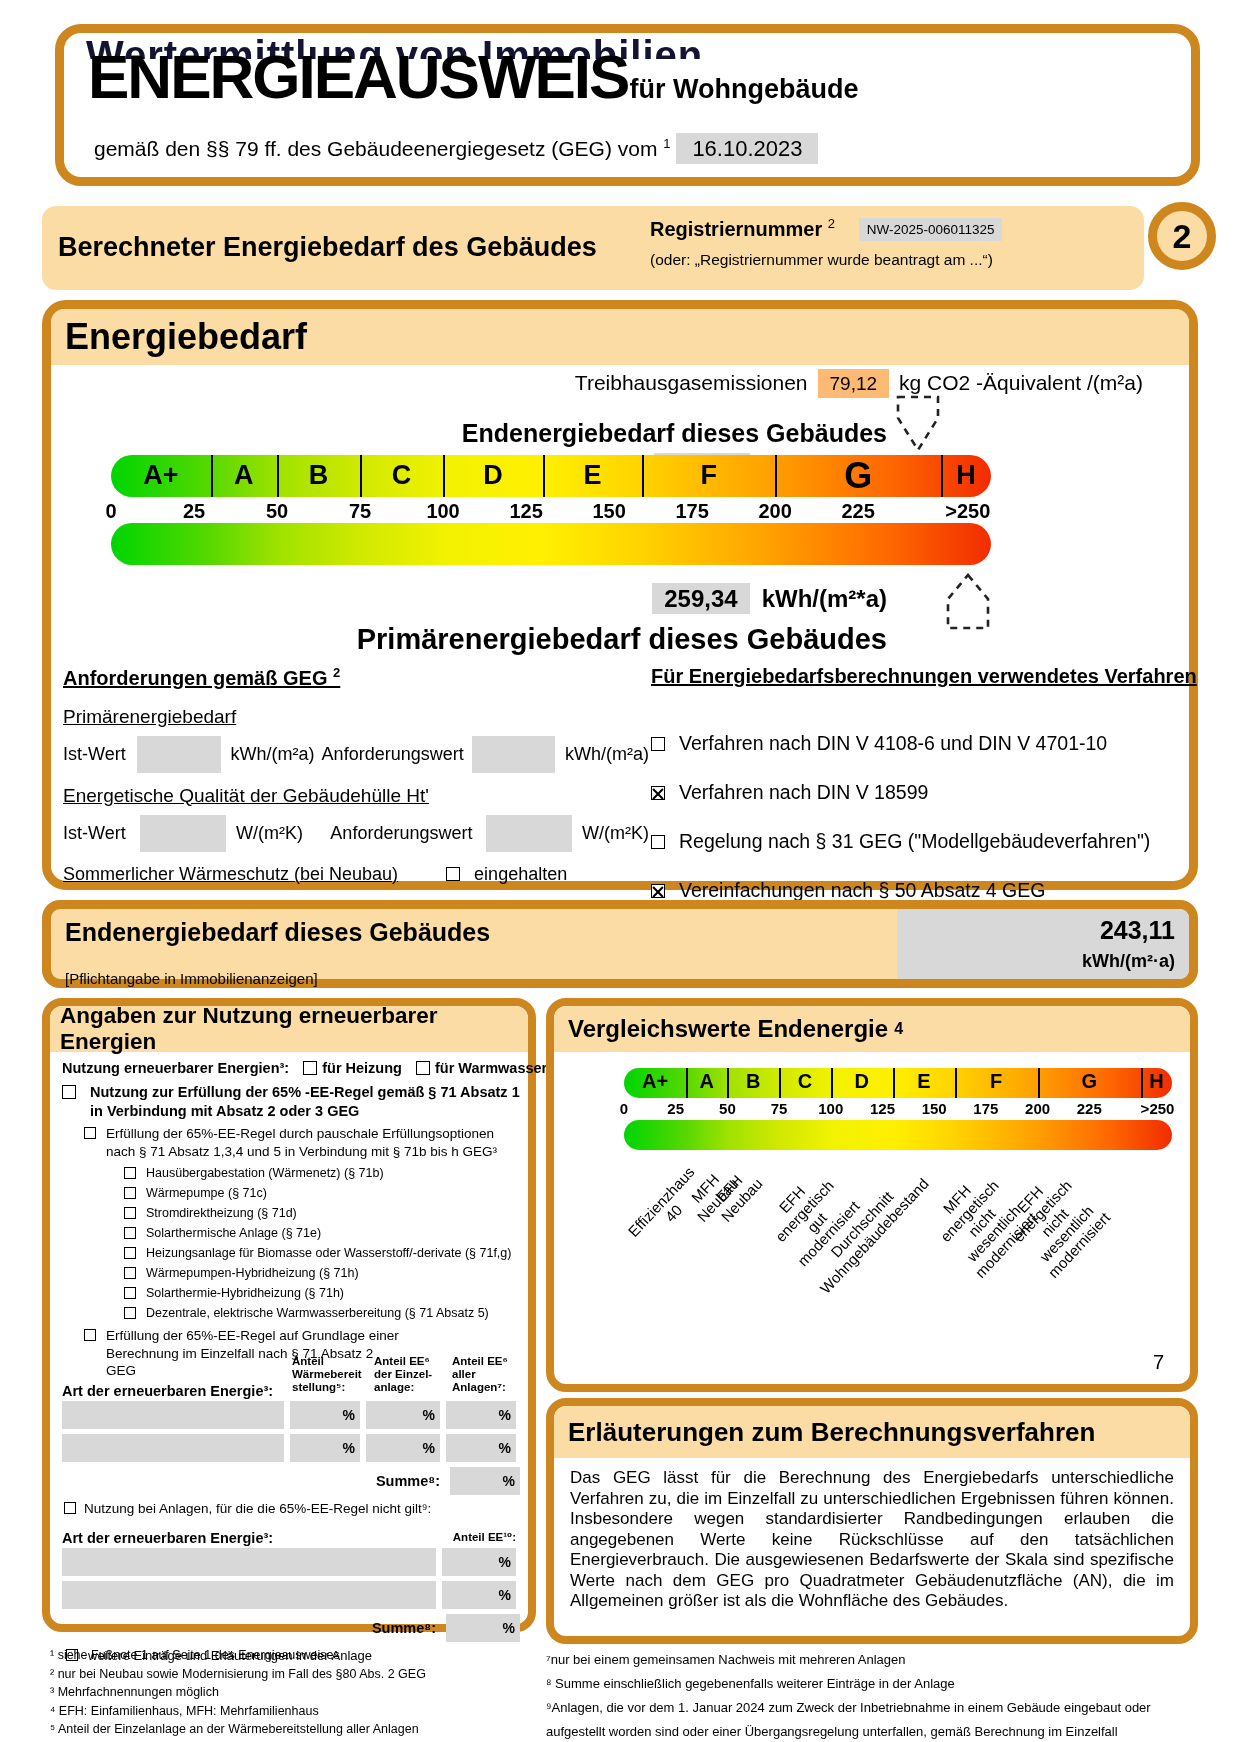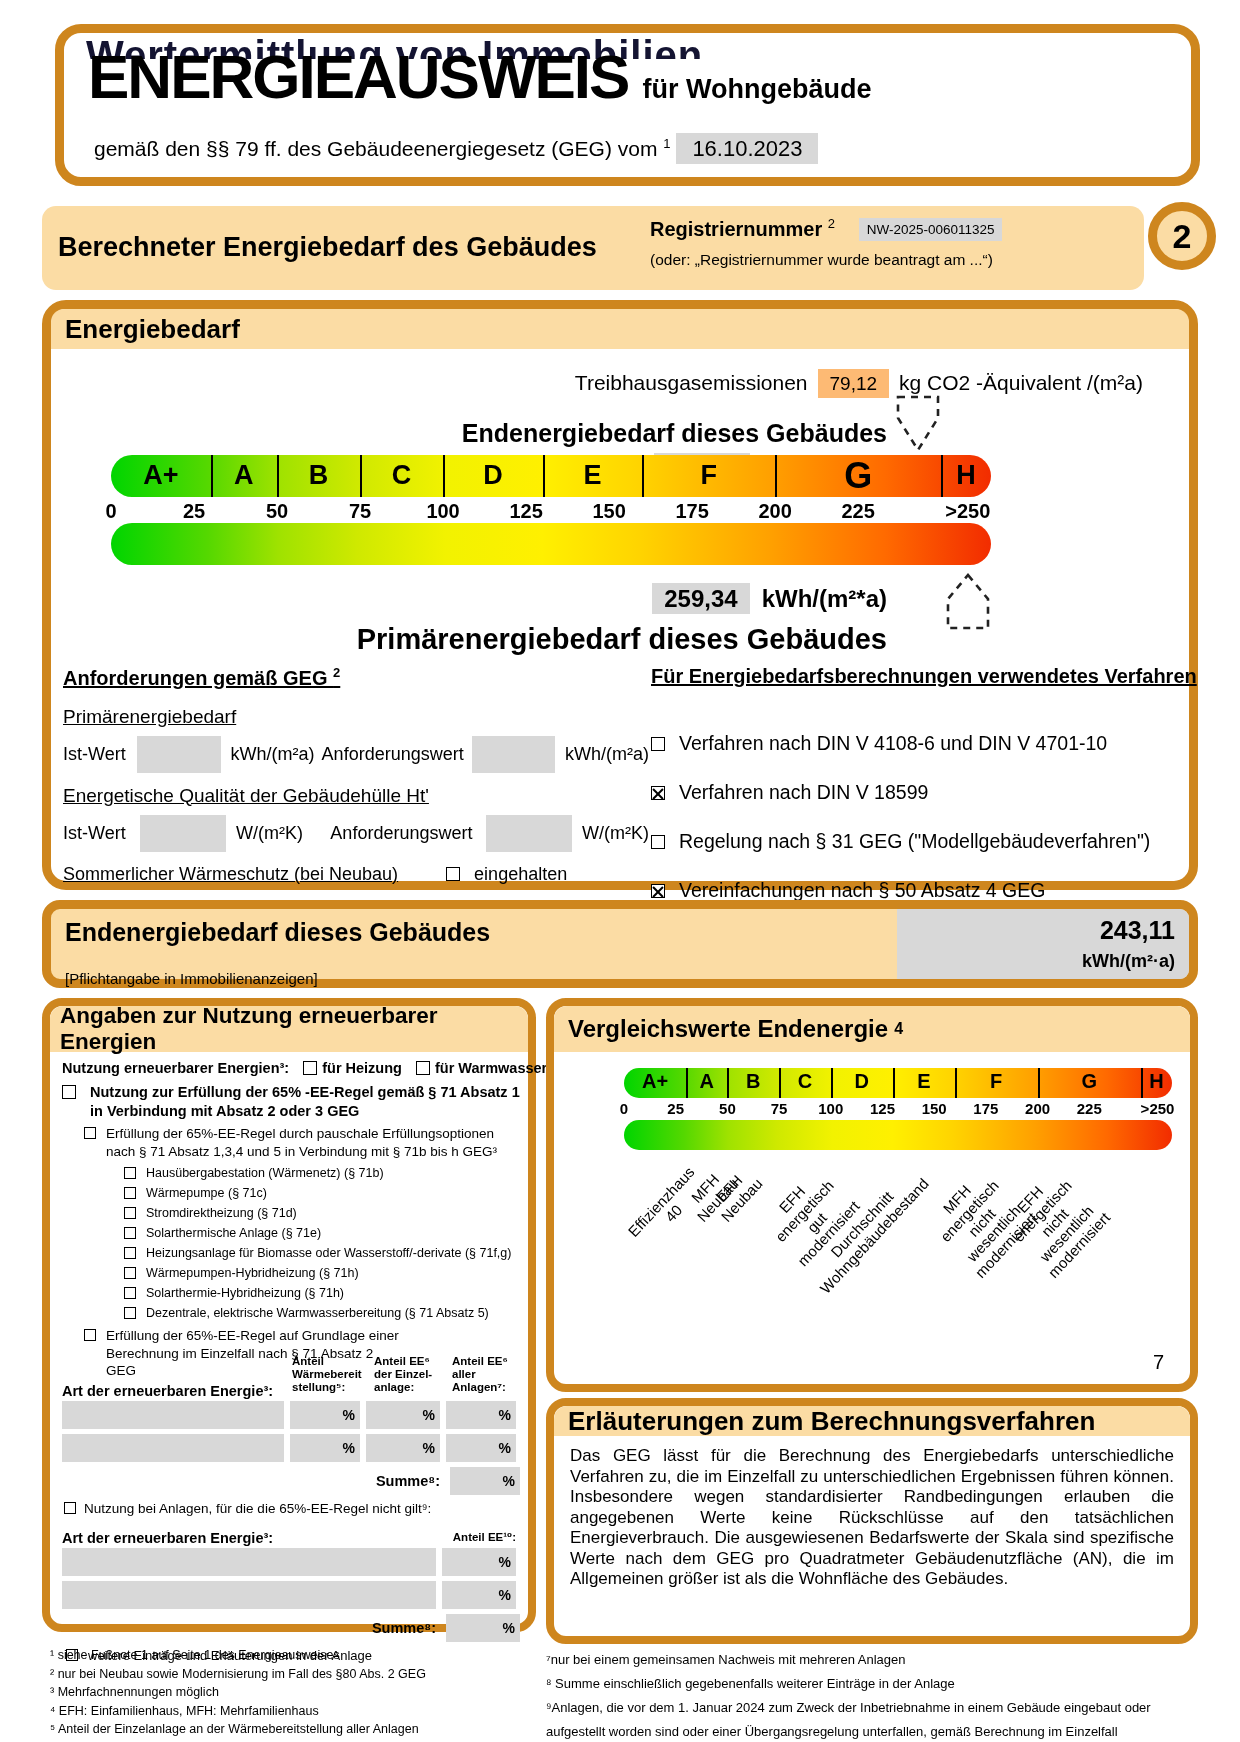--- a/index.html
+++ b/index.html
@@ -14,21 +14,21 @@
   .header-box {
     position:absolute; left:55px; top:24px; width:1145px; height:162px;
     background:#fff; border:9px solid #CE861E; border-radius:26px;
   }
   .watermark {
     position:absolute; left:22px; top:0px; height:26px; overflow:hidden;
     font-size:40px; font-weight:bold; color:#141432; white-space:nowrap; letter-spacing:1px;
   }
   .title-row { position:absolute; left:24px; top:8px; white-space:nowrap; background:transparent; }
   .h-title { font-size:62px; font-weight:bold; letter-spacing:-2px; }
-  .h-sub { font-size:27px; font-weight:bold; margin-left:14px; }
+  .h-sub { font-size:27px; font-weight:bold; margin-left:1px; }
   .law-row { position:absolute; left:30px; top:103px; font-size:21px; }
   .law-row sup { font-size:13px; }
   .date-box { background:#D8D8D8; font-size:22px; padding:3px 16px; }
 
   
   .calc-band {
     position:absolute; left:42px; top:206px; width:1102px; height:84px;
     background:#FBDCA4; border-radius:14px;
   }
   .calc-title { position:absolute; left:16px; top:26px; font-size:27px; font-weight:bold; }
@@ -46,21 +46,21 @@
 
   
   .panel { position:absolute; background:#fff; border:9px solid #CE861E; border-radius:24px; }
   .panel-head {
     background:#FBDCA4; border-radius:13px 13px 0 0; font-weight:bold;
     padding-left:14px; display:flex; align-items:center;
   }
 
   
   .main-panel { left:42px; top:300px; width:1156px; height:590px; }
-  .main-panel .panel-head { height:40px; font-size:26px; }
+  .main-panel .panel-head { height:56px; font-size:36px; }
   .ghg-row { position:absolute; top:62px; right:46px; font-size:21px; }
   .ghg-val { background:#fdba74; font-size:19px; padding:4px 12px; margin:0 10px; }
   .end-label { position:absolute; top:110px; right:302px; font-size:25px; font-weight:bold; }
   .end-value-row { position:absolute; top:146px; right:302px; font-size:24px; font-weight:bold; }
   .val-box { background:#D8D8D8; padding:2px 12px; margin-right:12px; font-weight:bold; }
   .arrow { position:absolute; }
   .prim-value-row { position:absolute; top:276px; right:302px; font-size:24px; font-weight:bold; }
   .prim-label { position:absolute; top:314px; right:302px; font-size:29px; font-weight:bold; }
 
   
@@ -163,21 +163,21 @@
   .comp-panel .panel-head sup { font-size:16px; margin-left:6px; }
   .comp-scale { left:70px; top:62px; width:548px; position:absolute; }
   .ref-labels { position:absolute; left:70px; top:158px; width:548px; height:215px; }
   .ref-anchor { position:absolute; top:0; width:0; height:0; }
   .rot-label { position:absolute; right:0; top:0; transform:rotate(-47deg); transform-origin:100% 0;
                font-size:15px; line-height:1.12; white-space:pre-line; text-align:center; }
   .page-7 { position:absolute; right:26px; bottom:10px; font-size:20px; }
 
   
   .expl-panel { left:546px; top:1398px; width:652px; height:246px; border-width:8px; border-radius:20px; }
-  .expl-panel .panel-head { height:30px; font-size:26px; }
+  .expl-panel .panel-head { height:52px; font-size:26px; }
   .expl-body { padding:10px 16px 0 16px; font-size:17px; line-height:20.5px; text-align:justify; }
 
   
   .fn-left  { position:absolute; left:50px;  top:1648px; width:480px; font-size:12.5px; }
   .fn-left p { margin-bottom:4.5px; }
   .fn-right { position:absolute; left:546px; top:1652px; width:690px; font-size:13px; }
   .fn-right p { margin-bottom:9px; }
 </style>
 </head>
 <body>

